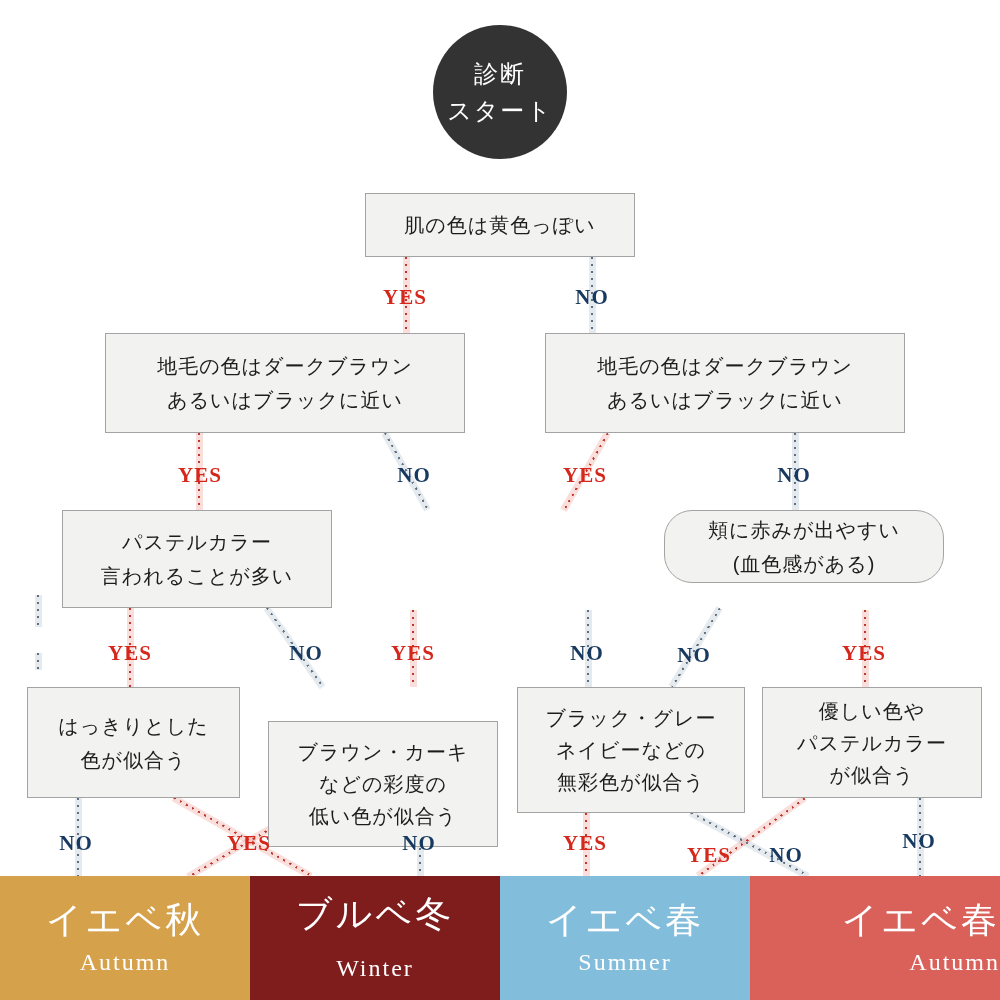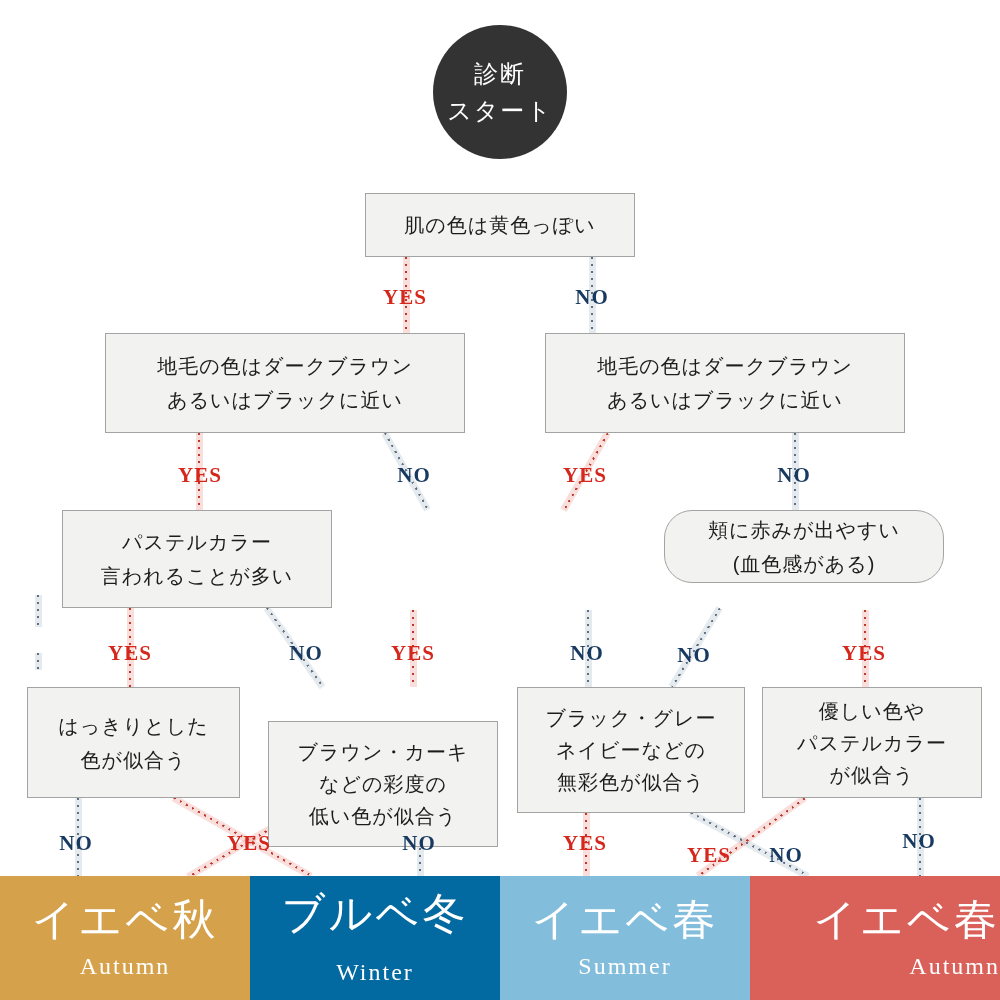--- a/index.html
+++ b/index.html
@@ -34,21 +34,21 @@
     font-family:"Liberation Serif","DejaVu Serif",serif;font-weight:bold;font-size:21px;letter-spacing:1px;
   }
   .lbl.yes{color:var(--yes,#d5271b);}
   .lbl.no{color:var(--no,#17395f);}
   
   .bands{position:absolute;left:0;top:876px;width:1000px;height:124px;display:flex;z-index:2;}
   .band{
     width:250px;height:124px;display:flex;flex-direction:column;align-items:center;justify-content:center;
     color:#ffffff;text-align:center;
   }
-  .band-jp{font-size:43px;letter-spacing:3px;line-height:1.1;}
+  .band-jp{font-size:36px;letter-spacing:3px;line-height:1.1;}
   .band-en{font-family:"Liberation Serif","DejaVu Serif",serif;font-size:24px;letter-spacing:2px;margin-top:10px;}
 </style>
 </head>
 <body>
 
 <div class="stage">
 
   <div class="start">診断
 スタート</div>
 
@@ -121,21 +121,21 @@
   <span class="lbl yes" style="left:585px;top:843px;">YES</span>
   <span class="lbl yes" style="left:709px;top:855px;">YES</span>
   <span class="lbl no" style="left:786px;top:855px;">NO</span>
   <span class="lbl no" style="left:919px;top:841px;">NO</span>
 
   <div class="bands">
     <div class="band" style="background: rgb(213, 161, 75);">
       <div class="band-jp">イエベ秋</div>
       <div class="band-en">Autumn</div>
     </div>
-    <div class="band" style="background: #0369a1; gap: 12px;">
+    <div class="band" style="background: #7f1d1d; gap: 12px;">
       <div class="band-jp">ブルベ冬</div>
       <div class="band-en">Winter</div>
     </div>
     <div class="band" style="background: rgb(131, 189, 220);">
       <div class="band-jp">イエベ春</div>
       <div class="band-en">Summer</div>
     </div>
     <div class="band" style="background: rgb(217, 97, 90); align-items: flex-end;">
       <div class="band-jp">イエベ春</div>
       <div class="band-en">Autumn</div>

